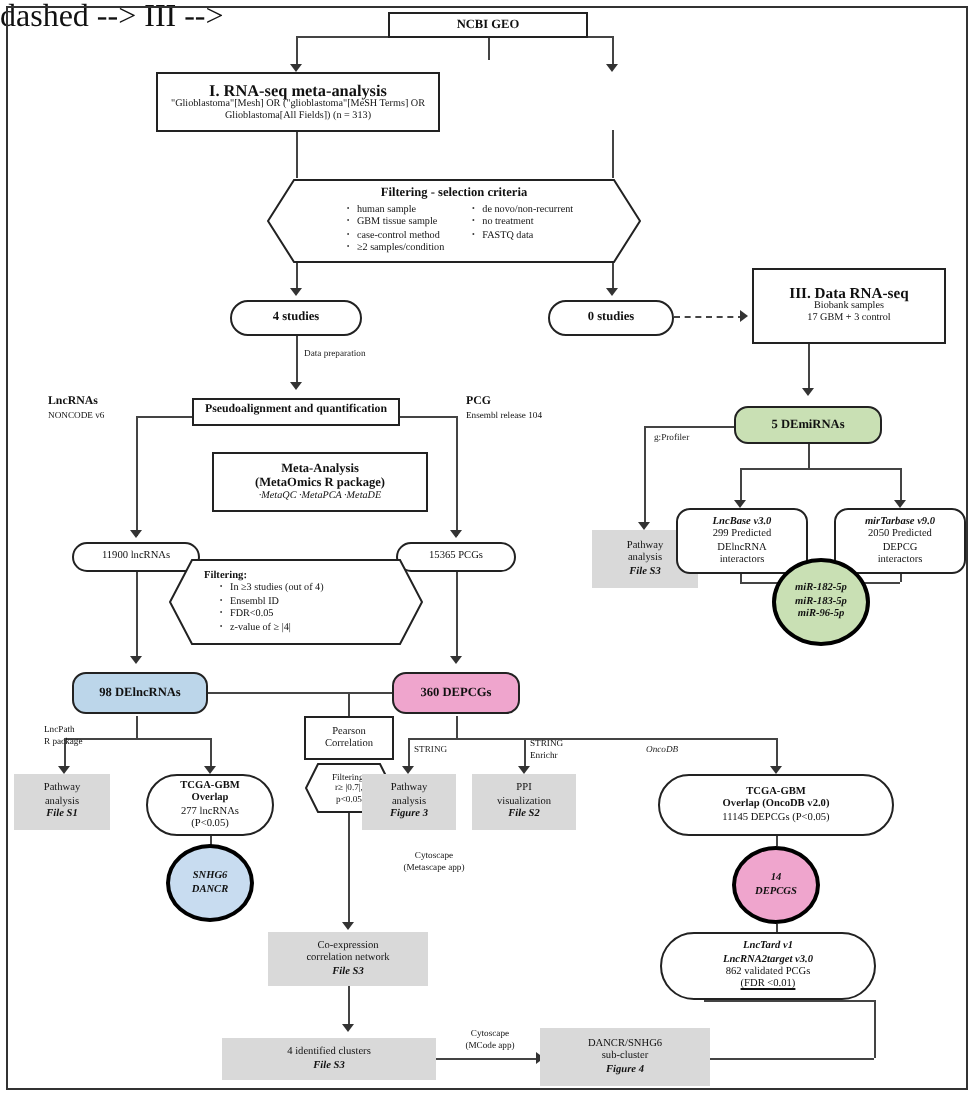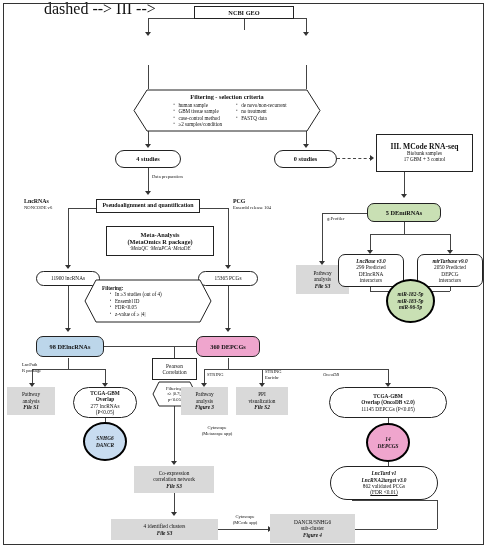--- a/index.html
+++ b/index.html
@@ -3,21 +3,21 @@
 <meta charset="utf-8">
 <style>
   html,body{margin:0;padding:0;}
   body{
     width:489px;height:550px;
     background:#ffffff;
     font-family:"Liberation Serif", serif;
     color:#111;
     overflow:hidden;
   }
-  #stage{position:relative;width:411px;height:550px;padding-left:44px;}
+  #stage{position:relative;width:411px;height:550px;}
   .frame{position:absolute;left:3px;top:3px;width:481px;height:542px;border:1px solid #333;box-sizing:border-box;}
 
   
   .node{position:absolute;box-sizing:border-box;display:flex;flex-direction:column;
         align-items:center;justify-content:center;text-align:center;background:#fff;}
   .rect{border:1px solid #222;}
   .round{border:1px solid #222;border-radius:999px;}
   .rrect{border:1px solid #222;border-radius:7px;}
   .thick{border:2px solid #000;}
   .gray{background:#d9d9d9;border:none;}
@@ -177,20 +177,24 @@
   <div class="ln v" style="left:410px;top:291px;height:5px;"></div>
 
   
 
   
   <div class="node rect" style="left:194px;top:6px;width:100px;height:13px;">
     <div class="t-md">NCBI GEO</div>
   </div>
 
   
+  <div class="node rect" style="left:78px;top:36px;width:142px;height:30px;padding:2px 4px;">
+    <div class="t-title">I. RNA-seq meta-analysis</div>
+    <div class="t-sub">"Glioblastoma"[Mesh] OR ("glioblastoma"[MeSH Terms] OR Glioblastoma[All Fields]) (n = 313)</div>
+  </div>
 
   
 
   
   <div class="hex" style="left:133px;top:89px;width:188px;height:43px;">
     <svg width="188" height="43" viewBox="0 0 188 43">
       <polygon points="14,1 174,1 187,21.5 174,42 14,42 1,21.5" fill="#fff" stroke="#222" stroke-width="1"></polygon>
     </svg>
     <div class="hexin">
       <div class="t-md" style="margin-bottom:1px;">Filtering - selection criteria</div>
@@ -214,21 +218,21 @@
   <div class="node round" style="left:115px;top:150px;width:66px;height:18px;">
     <div class="t-md">4 studies</div>
   </div>
   
   <div class="node round" style="left:274px;top:150px;width:63px;height:18px;">
     <div class="t-md">0 studies</div>
   </div>
 
   
   <div class="node rect" style="left:376px;top:134px;width:97px;height:38px;padding:2px;">
-    <div class="t-title" style="font-size:7.6px;">III. MCode RNA-seq</div>
+    <div class="t-title" style="font-size:7.6px;">III. Data RNA-seq</div>
     <div class="t-sub">Biobank samples</div>
     <div class="t-sub">17 GBM + 3 control</div>
   </div>
 
   <div class="edgelbl" style="left:152px;top:174px;width:60px;text-align:left;">Data preparation</div>
 
   
   <div class="node rect" style="left:96px;top:199px;width:104px;height:14px;">
     <div class="t-md" style="font-size:5.9px;">Pseudoalignment and quantification</div>
   </div>

